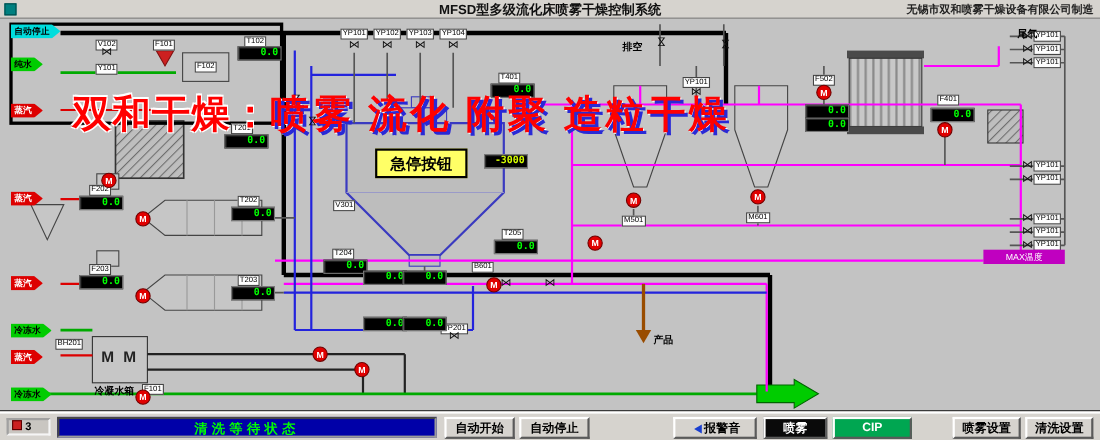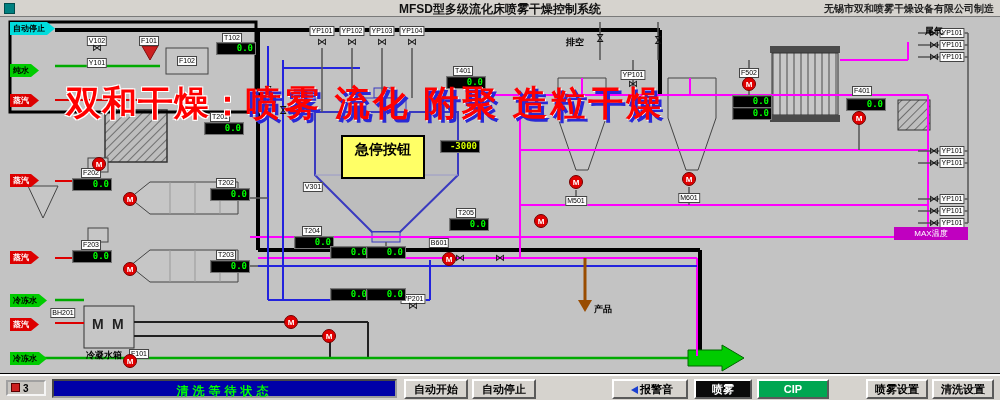--- a/index.html
+++ b/index.html
@@ -25,21 +25,21 @@
   .pump{position:absolute;z-index:3;width:14px;height:14px;border-radius:50%;background:#e00000;
     border:1px solid #700000;color:#fff;font-size:8px;font-weight:bold;text-align:center;line-height:13px;
     transform:translate(-50%,-50%);box-sizing:border-box;}
   .valve{position:absolute;z-index:3;font-size:10px;line-height:10px;color:#111;transform:translate(-50%,-50%);}
   .valve.v{transform:translate(-50%,-50%) rotate(90deg);}
   .src-arrow{position:absolute;z-index:3;height:13px;line-height:13px;font-size:8px;font-weight:bold;
     padding:0 10px 0 3px;white-space:nowrap;
     clip-path:polygon(0 0,calc(100% - 8px) 0,100% 50%,calc(100% - 8px) 100%,0 100%);}
   .txt-label{position:absolute;z-index:3;font-size:9px;font-weight:bold;color:#000;white-space:nowrap;}
   .agitator{position:absolute;z-index:3;font-size:14px;font-weight:bold;color:#222;}
-  .estop{position:absolute;left:341px;top:135px;width:84px;height:44px;z-index:4;background:#ffff66;
+  .estop{position:absolute;left:341px;top:135px;width:84px;height:27px;z-index:4;background:#ffff66;
     border:2px solid #000;font-weight:bold;font-size:14px;text-align:center;line-height:25px;color:#000;
     box-sizing:border-box;cursor:pointer;}
   .right-tag{position:absolute;left:894px;top:227px;width:74px;height:13px;z-index:3;background:#c000c0;
     color:#fff;font-size:8px;text-align:center;line-height:13px;}
   
   .bottom-bar{position:absolute;left:0;top:374px;width:100%;height:26px;background:#d6d3ce;
     border-top:2px solid #fff;box-shadow:0 -1px 0 #000;z-index:10;}
   .counter{position:absolute;left:6px;top:4px;width:40px;height:16px;background:#c9c6c1;
     border:2px inset #f5f5f5;font-size:10px;font-weight:bold;color:#000;line-height:13px;padding-left:3px;box-sizing:border-box;}
   .counter-icon{display:inline-block;width:7px;height:7px;background:#cc2020;border:1px solid #5a0000;margin-right:3px;}
@@ -148,21 +148,21 @@
       <path d="M322 48 V112 M352 48 V112 M382 48 V112 M412 48 V98 M600 22 V60 M658 22 V60 M633 60 V95 M238 198 H268 M238 266 H258 M576 190 V205 M689 187 V205 M386 242 V250 M859 100 V150 M749 60 V95 M918 33 H968 M918 45 H968 M918 57 H968 M918 151 H968 M918 163 H968 M918 199 H968 M918 211 H968 M918 223 H968 M968 33 V223" stroke="#555" stroke-width="1.5" fill="none"></path>
     </g>
     <g>
       <path d="M585 258 V300" stroke="#994c00" stroke-width="3" fill="none"></path>
       <polygon points="578,300 592,300 585,312" fill="#994c00"></polygon>
     </g>
   </svg>
 
   <div id="overlays">
       <div class="src-arrow" style="position: absolute; left: 10px; top: 22px; background: rgb(0, 221, 221); color: rgb(0, 0, 0);">自动停止</div>
-      <div class="src-arrow" style="position: absolute; left: 10px; top: 64px; background: rgb(0, 204, 0); color: rgb(0, 0, 0);">纯水</div>
+      <div class="src-arrow" style="position: absolute; left: 10px; top: 52px; background: rgb(0, 204, 0); color: rgb(0, 0, 0);">纯水</div>
       <div class="src-arrow" style="position: absolute; left: 10px; top: 94px; background: rgb(221, 0, 0); color: rgb(255, 255, 255);">蒸汽</div>
       <div class="src-arrow" style="position: absolute; left: 10px; top: 174px; background: rgb(221, 0, 0); color: rgb(255, 255, 255);">蒸汽</div>
       <div class="src-arrow" style="position: absolute; left: 10px; top: 251px; background: rgb(221, 0, 0); color: rgb(255, 255, 255);">蒸汽</div>
       <div class="src-arrow" style="position: absolute; left: 10px; top: 294px; background: rgb(0, 204, 0); color: rgb(0, 0, 0);">冷冻水</div>
       <div class="src-arrow" style="position: absolute; left: 10px; top: 318px; background: rgb(221, 0, 0); color: rgb(255, 255, 255);">蒸汽</div>
       <div class="src-arrow" style="position: absolute; left: 10px; top: 352px; background: rgb(0, 204, 0); color: rgb(0, 0, 0);">冷冻水</div>
       <div class="dev-label" style="position: absolute; left: 97px; top: 36px;">V102</div>
       <div class="dev-label" style="position: absolute; left: 149px; top: 36px;">F101</div>
       <div class="dev-label" style="position: absolute; left: 97px; top: 58px;">Y101</div>
       <div class="dev-label" style="position: absolute; left: 187px; top: 56px;">F102</div>

